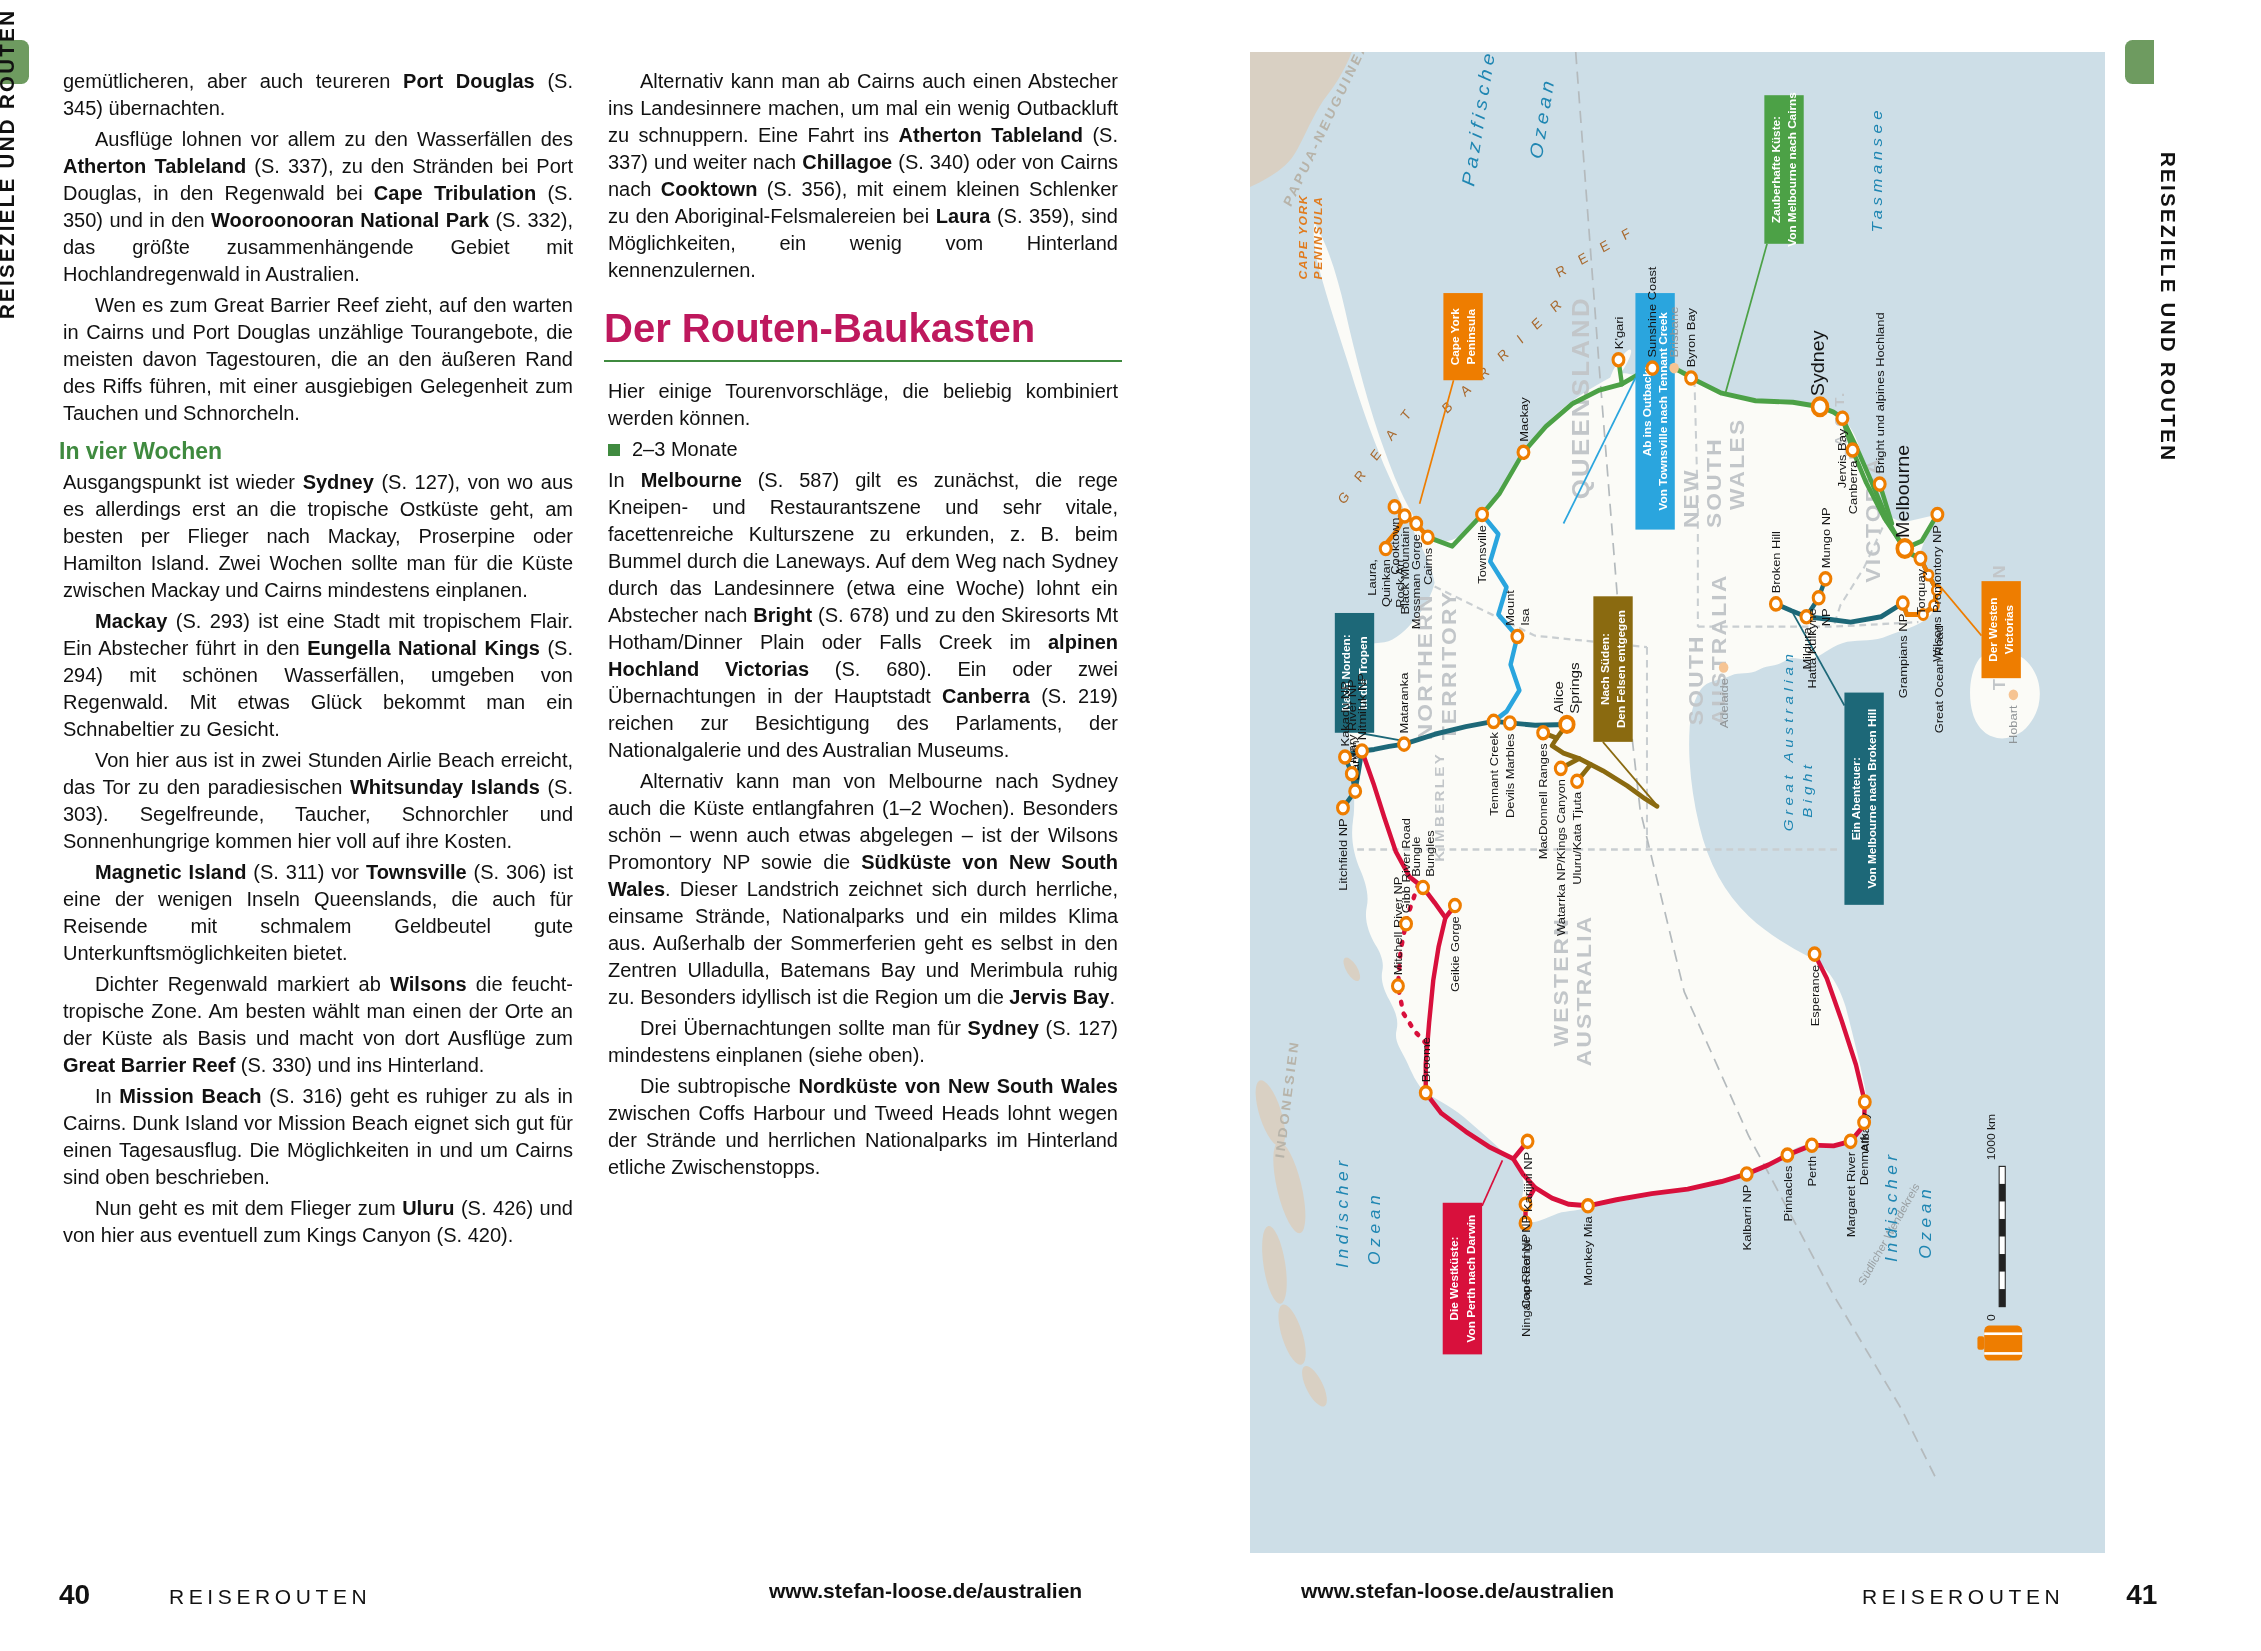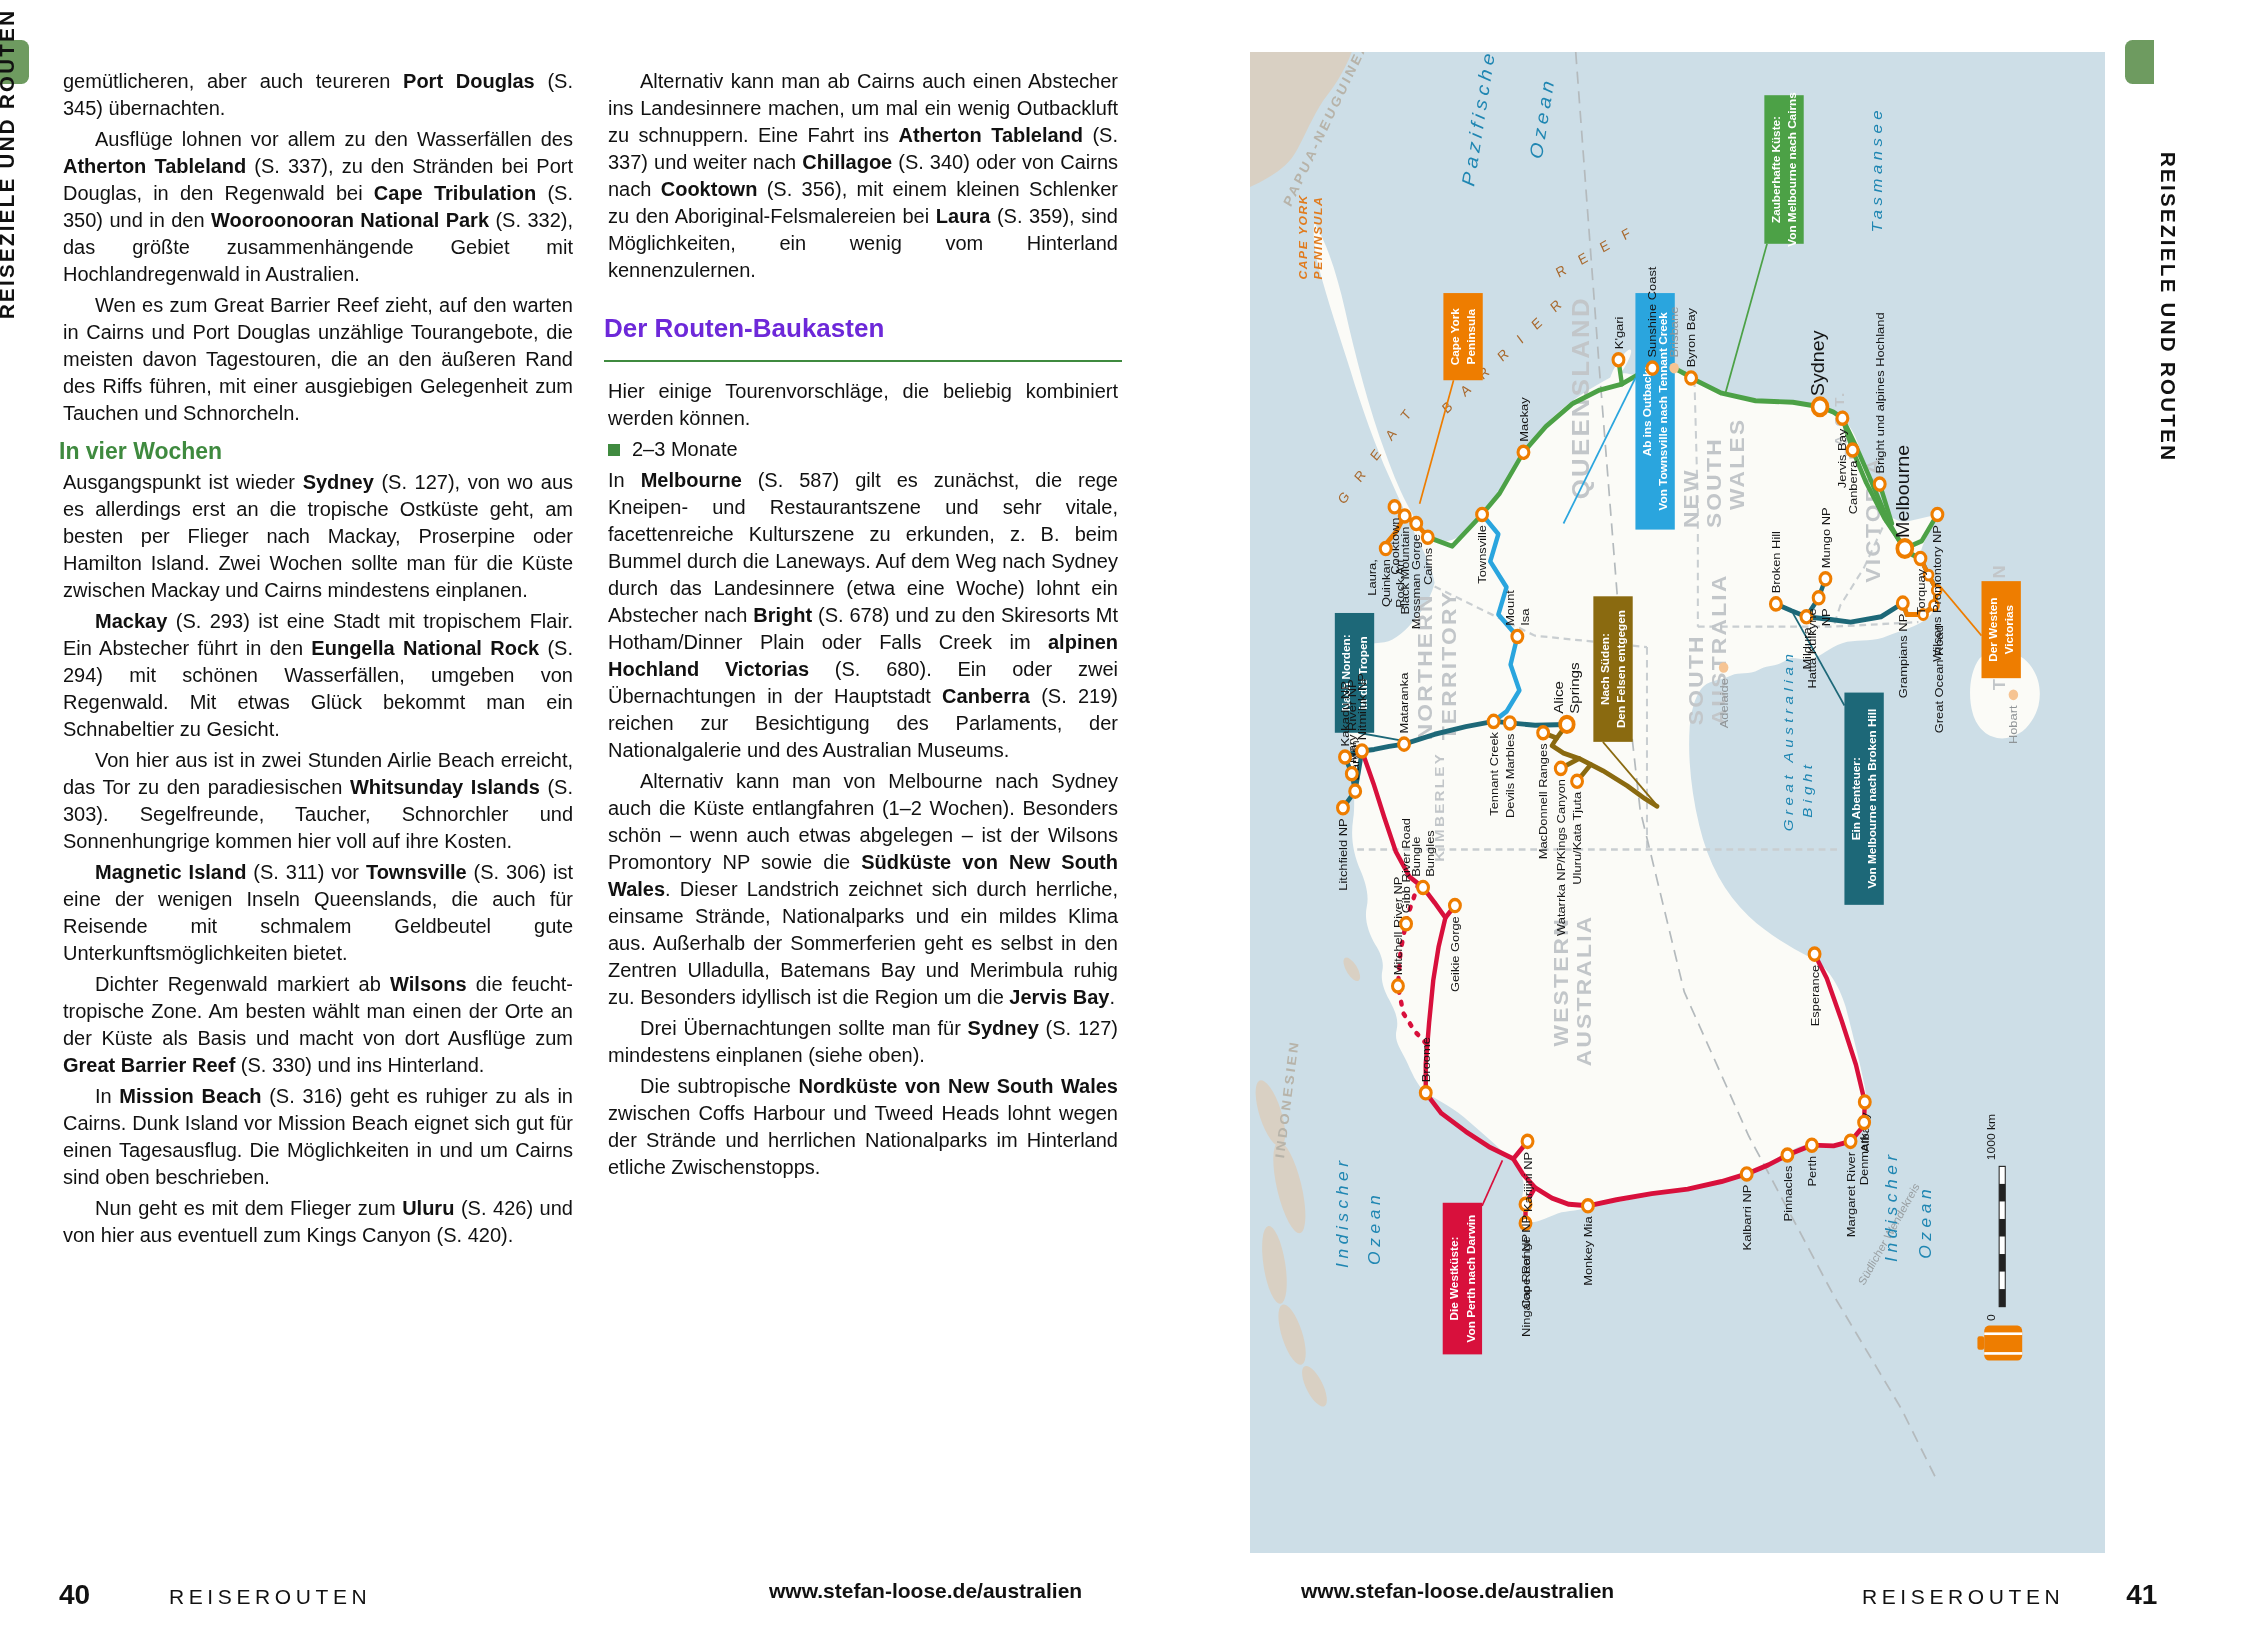--- a/index.html
+++ b/index.html
@@ -11,21 +11,21 @@
   #tab-right{right:106px;top:40px;border-radius:7.6px 0 0 7.6px;right:107px;}
   .side-label{position:absolute;font-weight:bold;font-size:20.5px;letter-spacing:2.3px;white-space:nowrap;}
   #side-label-left{left:-4.6px;top:319px;transform:rotate(-90deg);transform-origin:top left;}
   #side-label-right{right:81px;top:152px;writing-mode:vertical-rl;}
   
   .col{position:absolute;top:64px;width:518px;text-align:justify;font-size:20px;line-height:27px;}
   #col1{left:59px;}  #col2{left:604px;}
   .col p{margin:4px;}
   .col p.ind{text-indent:32px;}
   .col h3{color:#3f8a3f;font-size:23px;line-height:27px;margin:10.6px 0 4.6px 0;}
-  .col h2{color:#6d28d9;font-size:26px;line-height:36px;margin:26px 0 0 0;
+  .col h2{color:#be185d;font-size:40px;line-height:36px;margin:26px 0 0 0;
           border-bottom:2.3px solid #3f8a3f;padding-bottom:13.7px;}
   .col .after-h2{margin-top:16.7px;}
   .bullet-row{margin:3px 0 1.5px 0;text-align:left;}
   .bullet-sq{display:inline-block;width:12px;height:12px;background:#3f8a3f;margin-right:12px;}
   
   .footer{position:absolute;top:1579px;font-size:21px;white-space:nowrap;}
   .pagenum{font-weight:bold;font-size:28px;}
   .foot-spaced{letter-spacing:4.6px;}
   .foot-url{font-weight:bold;}
   
@@ -42,21 +42,21 @@
 
   <div id="tab-right" class="tabsq"></div>
   <div id="side-label-right" class="side-label">REISEZIELE UND ROUTEN</div>
 
   <div id="col1" class="col">
       <p>gemütlicheren, aber auch teureren <b>Port Douglas</b> (S. 345) übernachten.</p>
       <p class="ind">Ausflüge lohnen vor allem zu den Wasserfällen des <b>Atherton Tableland</b> (S. 337), zu den Stränden bei Port Douglas, in den Regenwald bei <b>Cape Tribulation</b> (S. 350) und in den <b>Wooroonooran National Park</b> (S. 332), das größte zusammenhängende Gebiet mit Hochlandregenwald in Australien.</p>
       <p class="ind">Wen es zum Great Barrier Reef zieht, auf den warten in Cairns und Port Douglas unzählige Tourangebote, die meisten davon Tagestouren, die an den äußeren Rand des Riffs führen, mit einer ausgiebigen Gelegenheit zum Tauchen und Schnorcheln.</p>
       <h3>In vier Wochen</h3>
       <p>Ausgangspunkt ist wieder <b>Sydney</b> (S. 127), von wo aus es allerdings erst an die tropische Ostküste geht, am besten per Flieger nach Mackay, Proserpine oder Hamilton Island. Zwei Wochen sollte man für die Küste zwischen Mackay und Cairns mindestens einplanen.</p>
-      <p class="ind"><b>Mackay</b> (S. 293) ist eine Stadt mit tropischem Flair. Ein Abstecher führt in den <b>Eungella National Rock</b> (S. 294) mit schönen Wasserfällen, umgeben von Regenwald. Mit etwas Glück bekommt man ein Schnabeltier zu Gesicht.</p>
+      <p class="ind"><b>Mackay</b> (S. 293) ist eine Stadt mit tropischem Flair. Ein Abstecher führt in den <b>Eungella National Kings</b> (S. 294) mit schönen Wasserfällen, umgeben von Regenwald. Mit etwas Glück bekommt man ein Schnabeltier zu Gesicht.</p>
       <p class="ind">Von hier aus ist in zwei Stunden Airlie Beach erreicht, das Tor zu den paradiesischen <b>Whitsunday Islands</b> (S. 303). Segelfreunde, Taucher, Schnorchler und Sonnenhungrige kommen hier voll auf ihre Kosten.</p>
       <p class="ind"><b>Magnetic Island</b> (S. 311) vor <b>Townsville</b> (S. 306) ist eine der wenigen Inseln Queenslands, die auch für Reisende mit schmalem Geldbeutel gute Unterkunftsmöglichkeiten bietet.</p>
       <p class="ind">Dichter Regenwald markiert ab <b>Wilsons</b> die feucht-tropische Zone. Am besten wählt man einen der Orte an der Küste als Basis und macht von dort Ausflüge zum <b>Great Barrier Reef</b> (S. 330) und ins Hinterland.</p>
       <p class="ind">In <b>Mission Beach</b> (S. 316) geht es ruhiger zu als in Cairns. Dunk Island vor Mission Beach eignet sich gut für einen Tagesausflug. Die Möglichkeiten in und um Cairns sind oben beschrieben.</p>
       <p class="ind">Nun geht es mit dem Flieger zum <b>Uluru</b> (S. 426) und von hier aus eventuell zum Kings Canyon (S. 420).</p>
     </div>
   <div id="col2" class="col">
       <p class="ind">Alternativ kann man ab Cairns auch einen Abstecher ins Landesinnere machen, um mal ein wenig Outbackluft zu schnuppern. Eine Fahrt ins <b>Atherton Tableland</b> (S. 337) und weiter nach <b>Chillagoe</b> (S. 340) oder von Cairns nach <b>Cooktown</b> (S. 356), mit einem kleinen Schlenker zu den Aboriginal-Felsmalereien bei <b>Laura</b> (S. 359), sind Möglichkeiten, ein wenig vom Hinterland kennenzulernen.</p>
       <h2>Der Routen-Baukasten</h2>
       <p class="after-h2">Hier einige Tourenvorschläge, die beliebig kombiniert werden können.</p>

